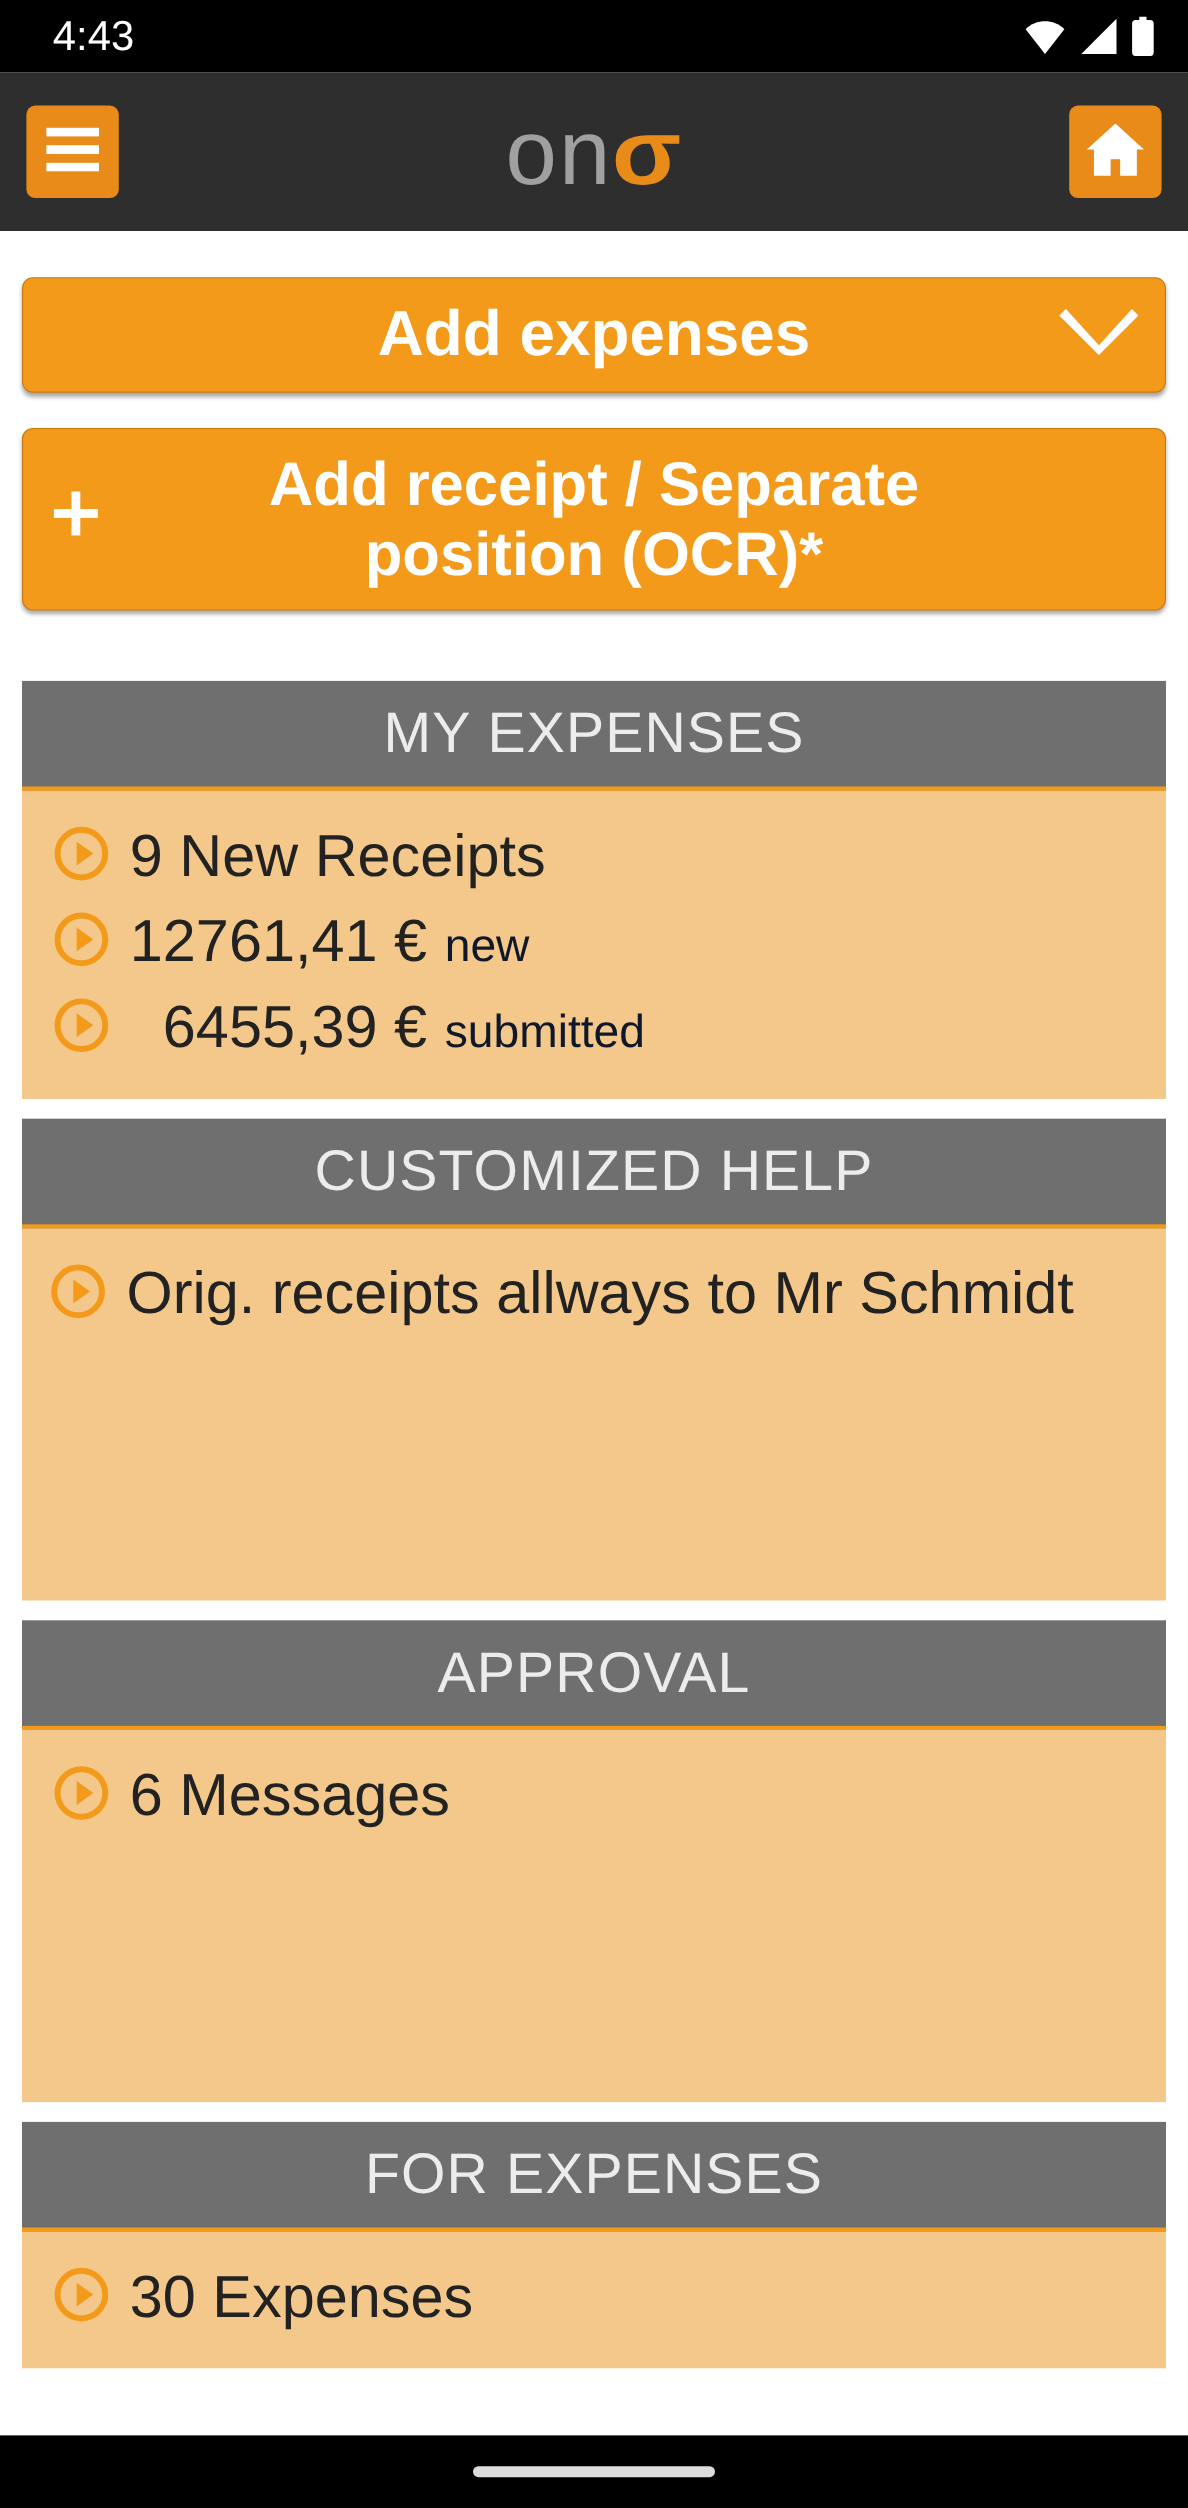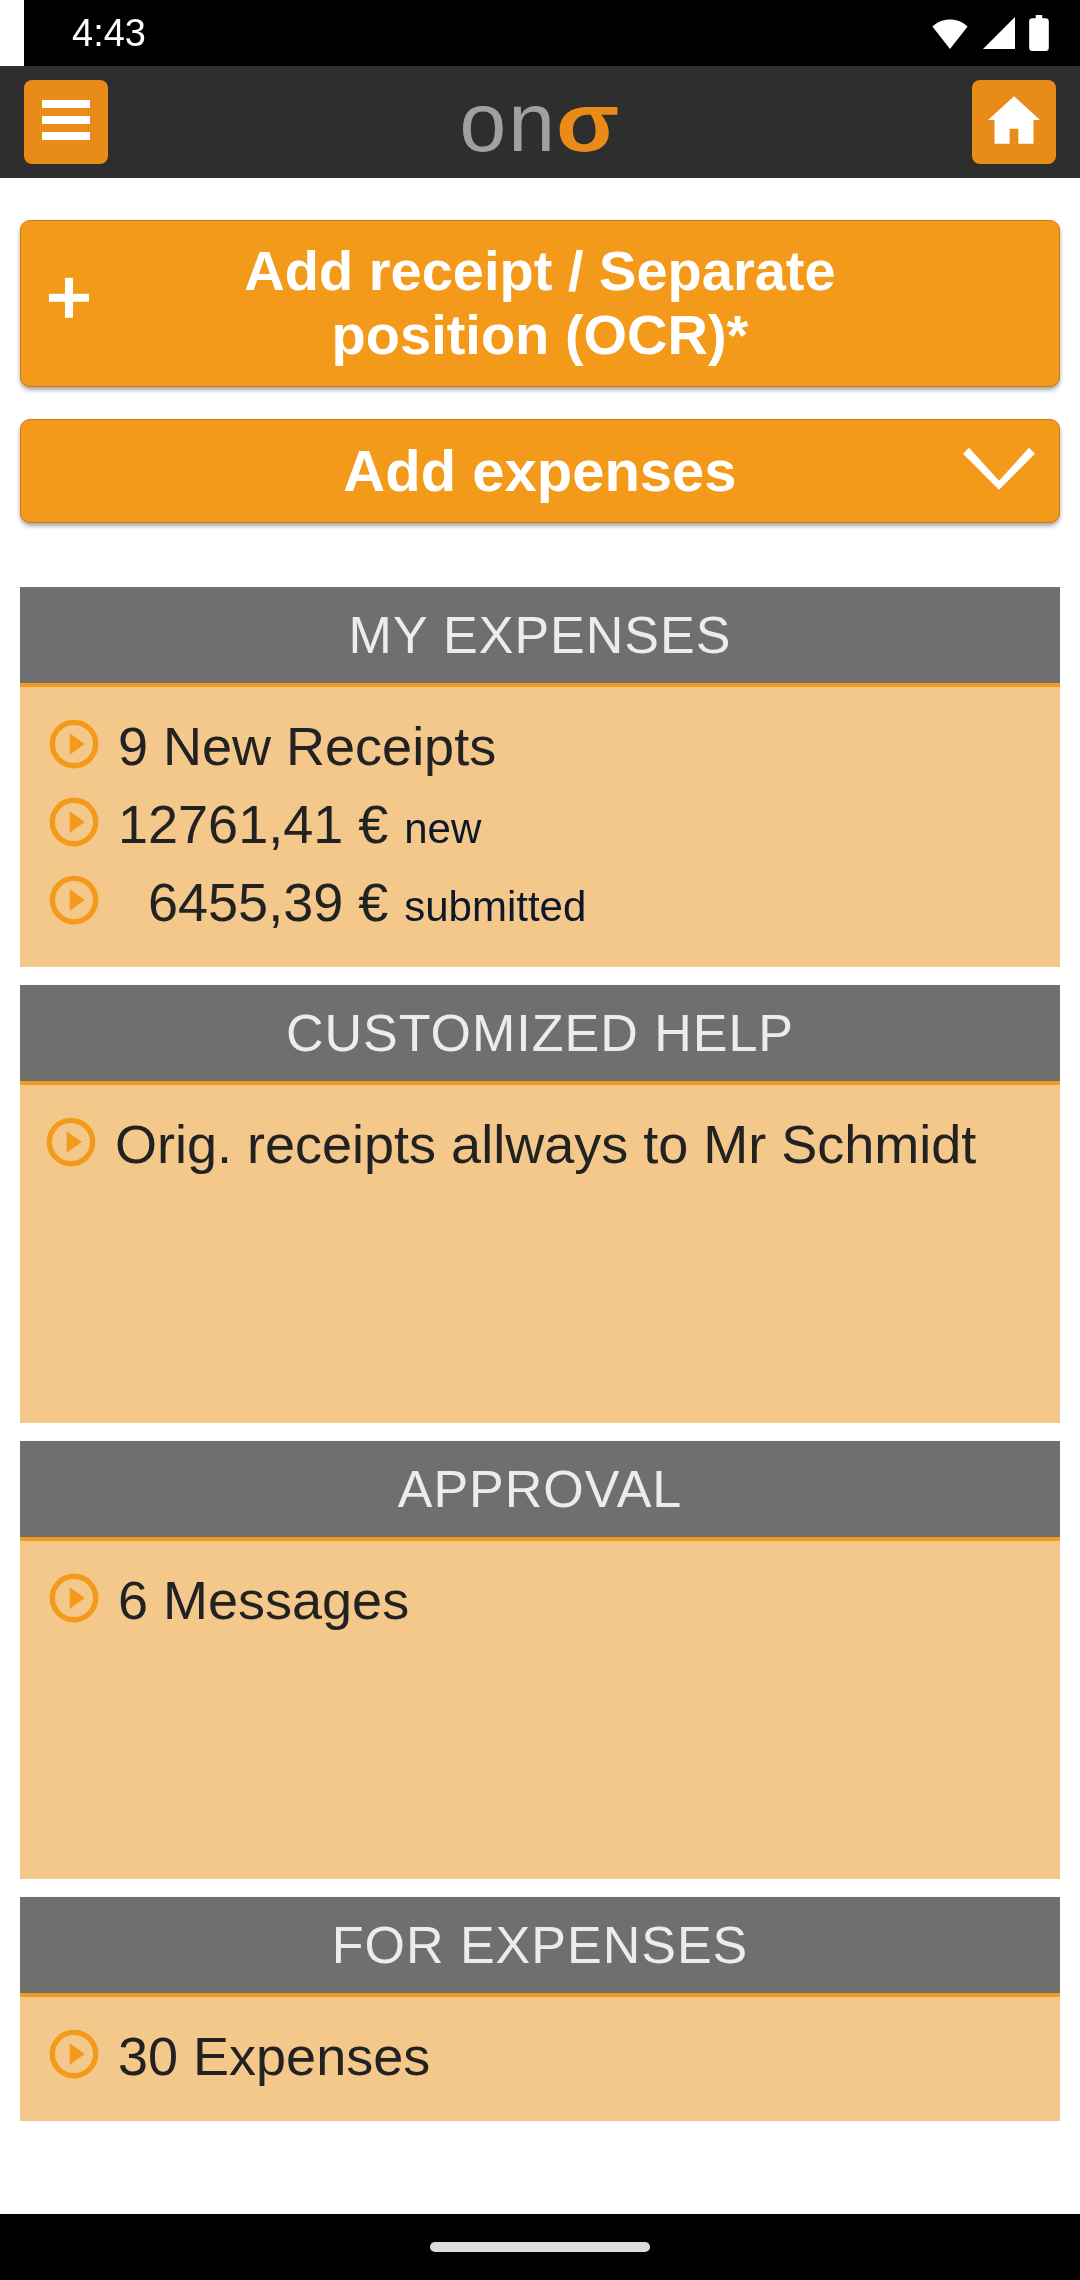--- a/index.html
+++ b/index.html
@@ -13,28 +13,27 @@
   
   .status-bar {
     height: 66px;
     background: #000;
     color: #fff;
     display: flex;
     align-items: center;
     justify-content: space-between;
     padding: 0 30px 0 48px;
     font-size: 38px;
-    margin-left: 24px;
   }
   .status-right { display: flex; align-items: center; gap: 12px; }
   .status-right svg { display: block; }
 
   
   .app-header {
-    height: 112px;
+    height: 144px;
     background: #2e2e2e;
     display: flex;
     align-items: center;
     justify-content: space-between;
     padding: 0 24px;
     gap: 28px;
   }
   .icon-btn {
     width: 84px;
     height: 84px;
@@ -203,39 +202,39 @@
     <span style="color:#fff;">
       <svg width="52" height="48" viewBox="0 0 24 22">
           <path d="M12 0 L24 11 H21 V22 H14 V15 H10 V22 H3 V11 H0 Z"></path>
         </svg>
     </span>
   </div>
 </div>
 
 <div class="content">
 
+  <div class="orange-btn btn-expenses">
+    <span class="btn-label">Add expenses</span>
+    <span class="btn-icon-right" style="color:#fff;">
+      <svg width="72" height="48" viewBox="0 0 24 16">
+          <path d="M2 2 L12 13 L22 2 L24 4 L12 16 L0 4 Z"></path>
+        </svg>
+    </span>
+  </div>
+
   <div class="orange-btn btn-receipt">
     <span class="btn-icon-left" style="color:#fff;">
       <svg width="48" height="48" viewBox="0 0 24 24">
           <rect x="10" y="2" width="4" height="20"></rect>
           <rect x="2" y="10" width="20" height="4"></rect>
         </svg>
     </span>
     <span class="btn-label">Add receipt / Separate position (OCR)*</span>
   </div>
 
-  <div class="orange-btn btn-expenses">
-    <span class="btn-label">Add expenses</span>
-    <span class="btn-icon-right" style="color:#fff;">
-      <svg width="72" height="48" viewBox="0 0 24 16">
-          <path d="M2 2 L12 13 L22 2 L24 4 L12 16 L0 4 Z"></path>
-        </svg>
-    </span>
-  </div>
-
   <div class="card">
     <div class="card-header">MY EXPENSES</div>
     <div class="card-body">
       <div class="row">
         <span class="play-ring" style="color:#f39a1b;">
           <svg width="52" height="52" viewBox="0 0 24 24">
               <circle cx="12" cy="12" r="10" fill="none" stroke="currentColor" stroke-width="2.5"></circle>
               <path d="M10 7 L17 12 L10 17 Z"></path>
             </svg>
         </span>

